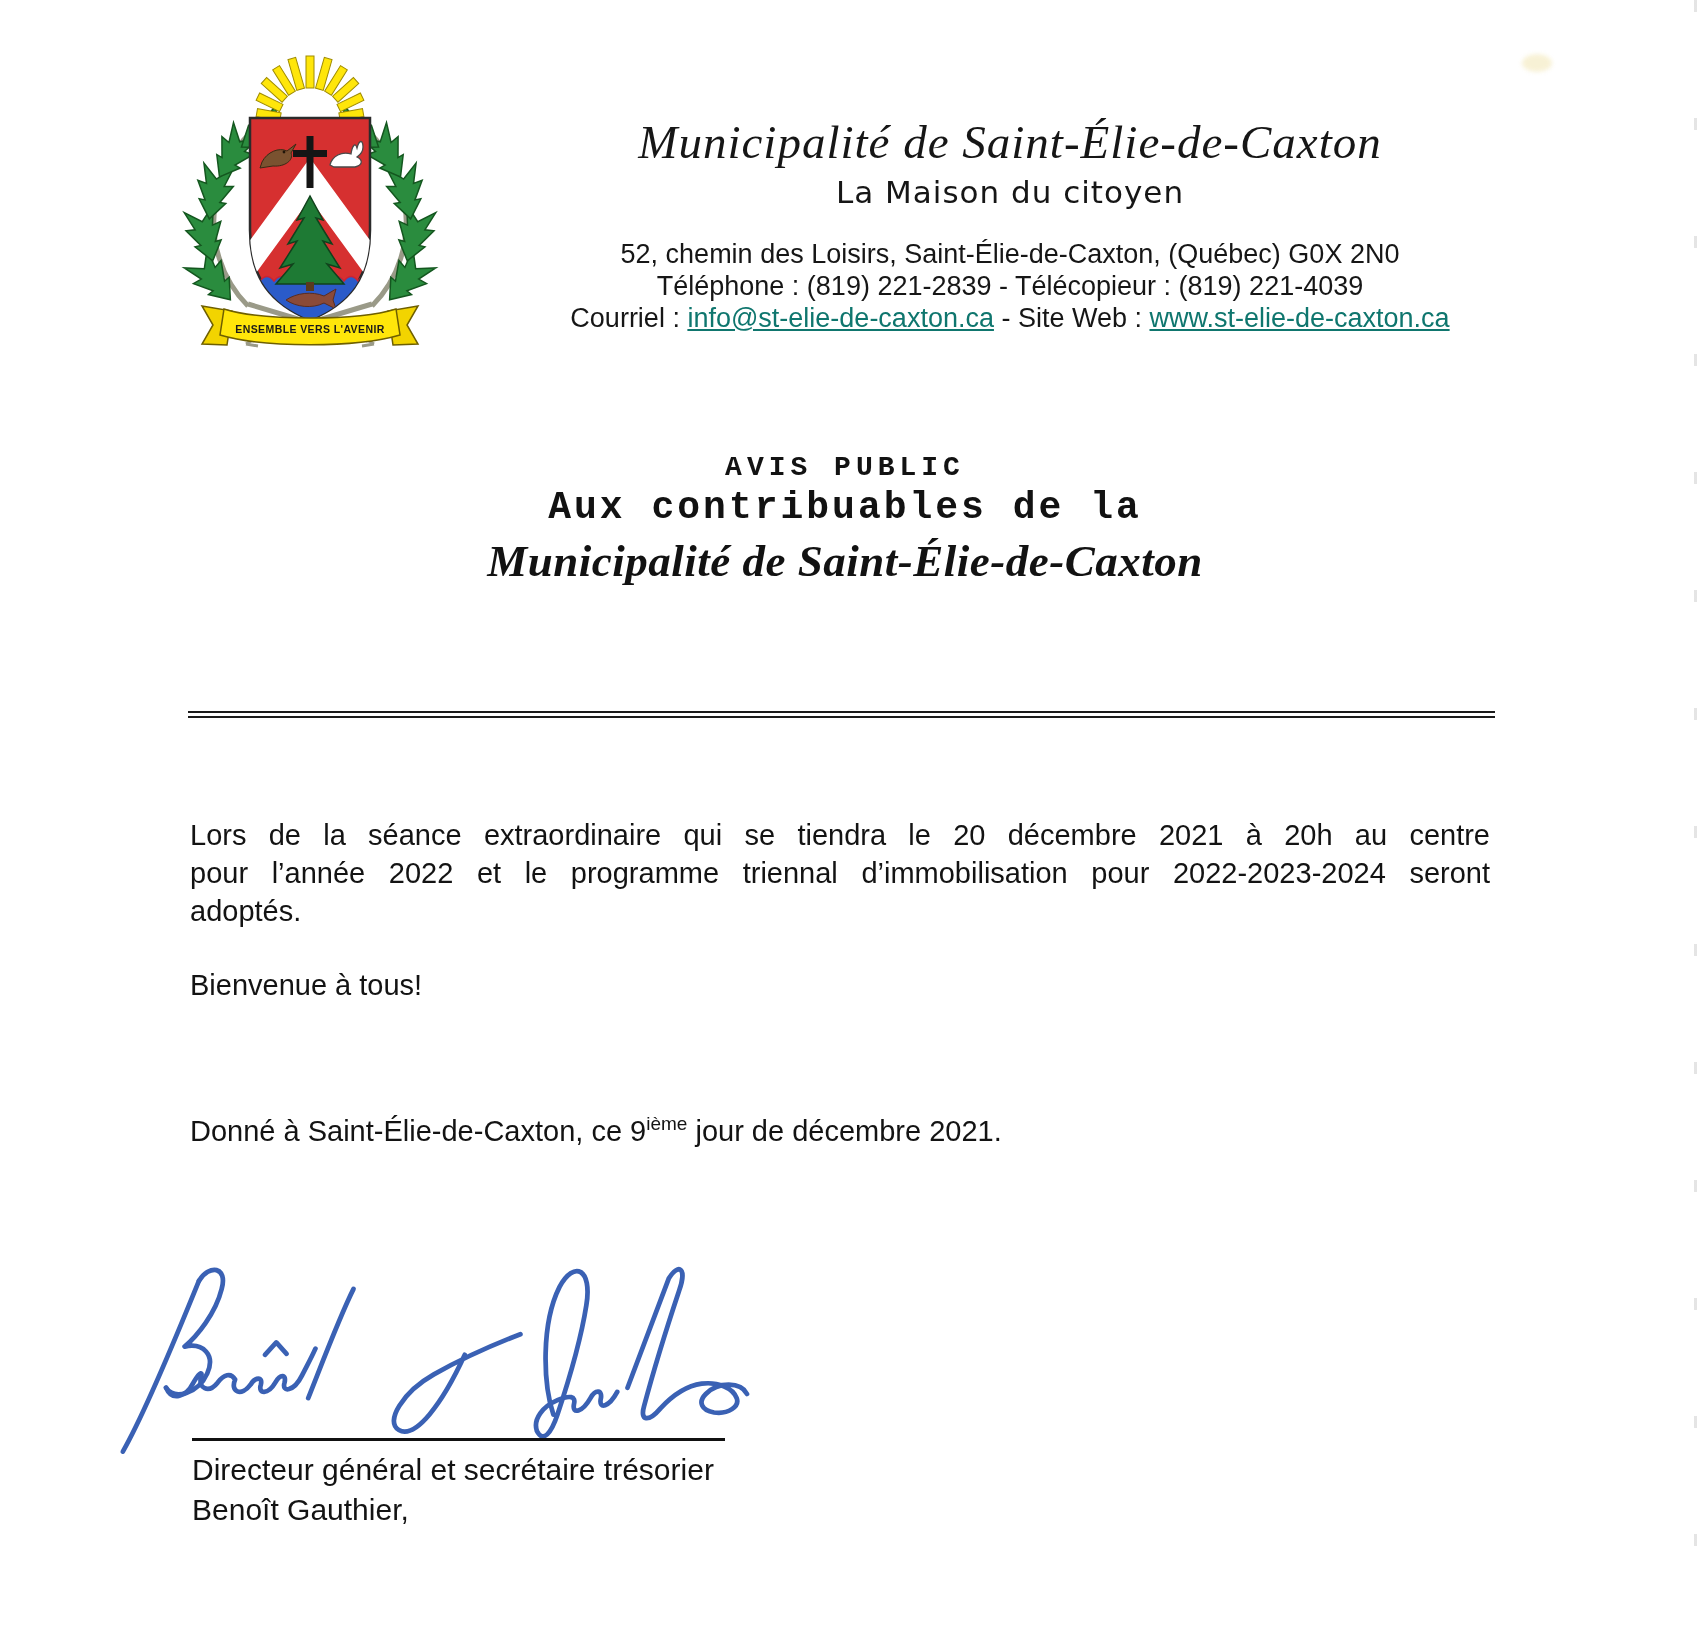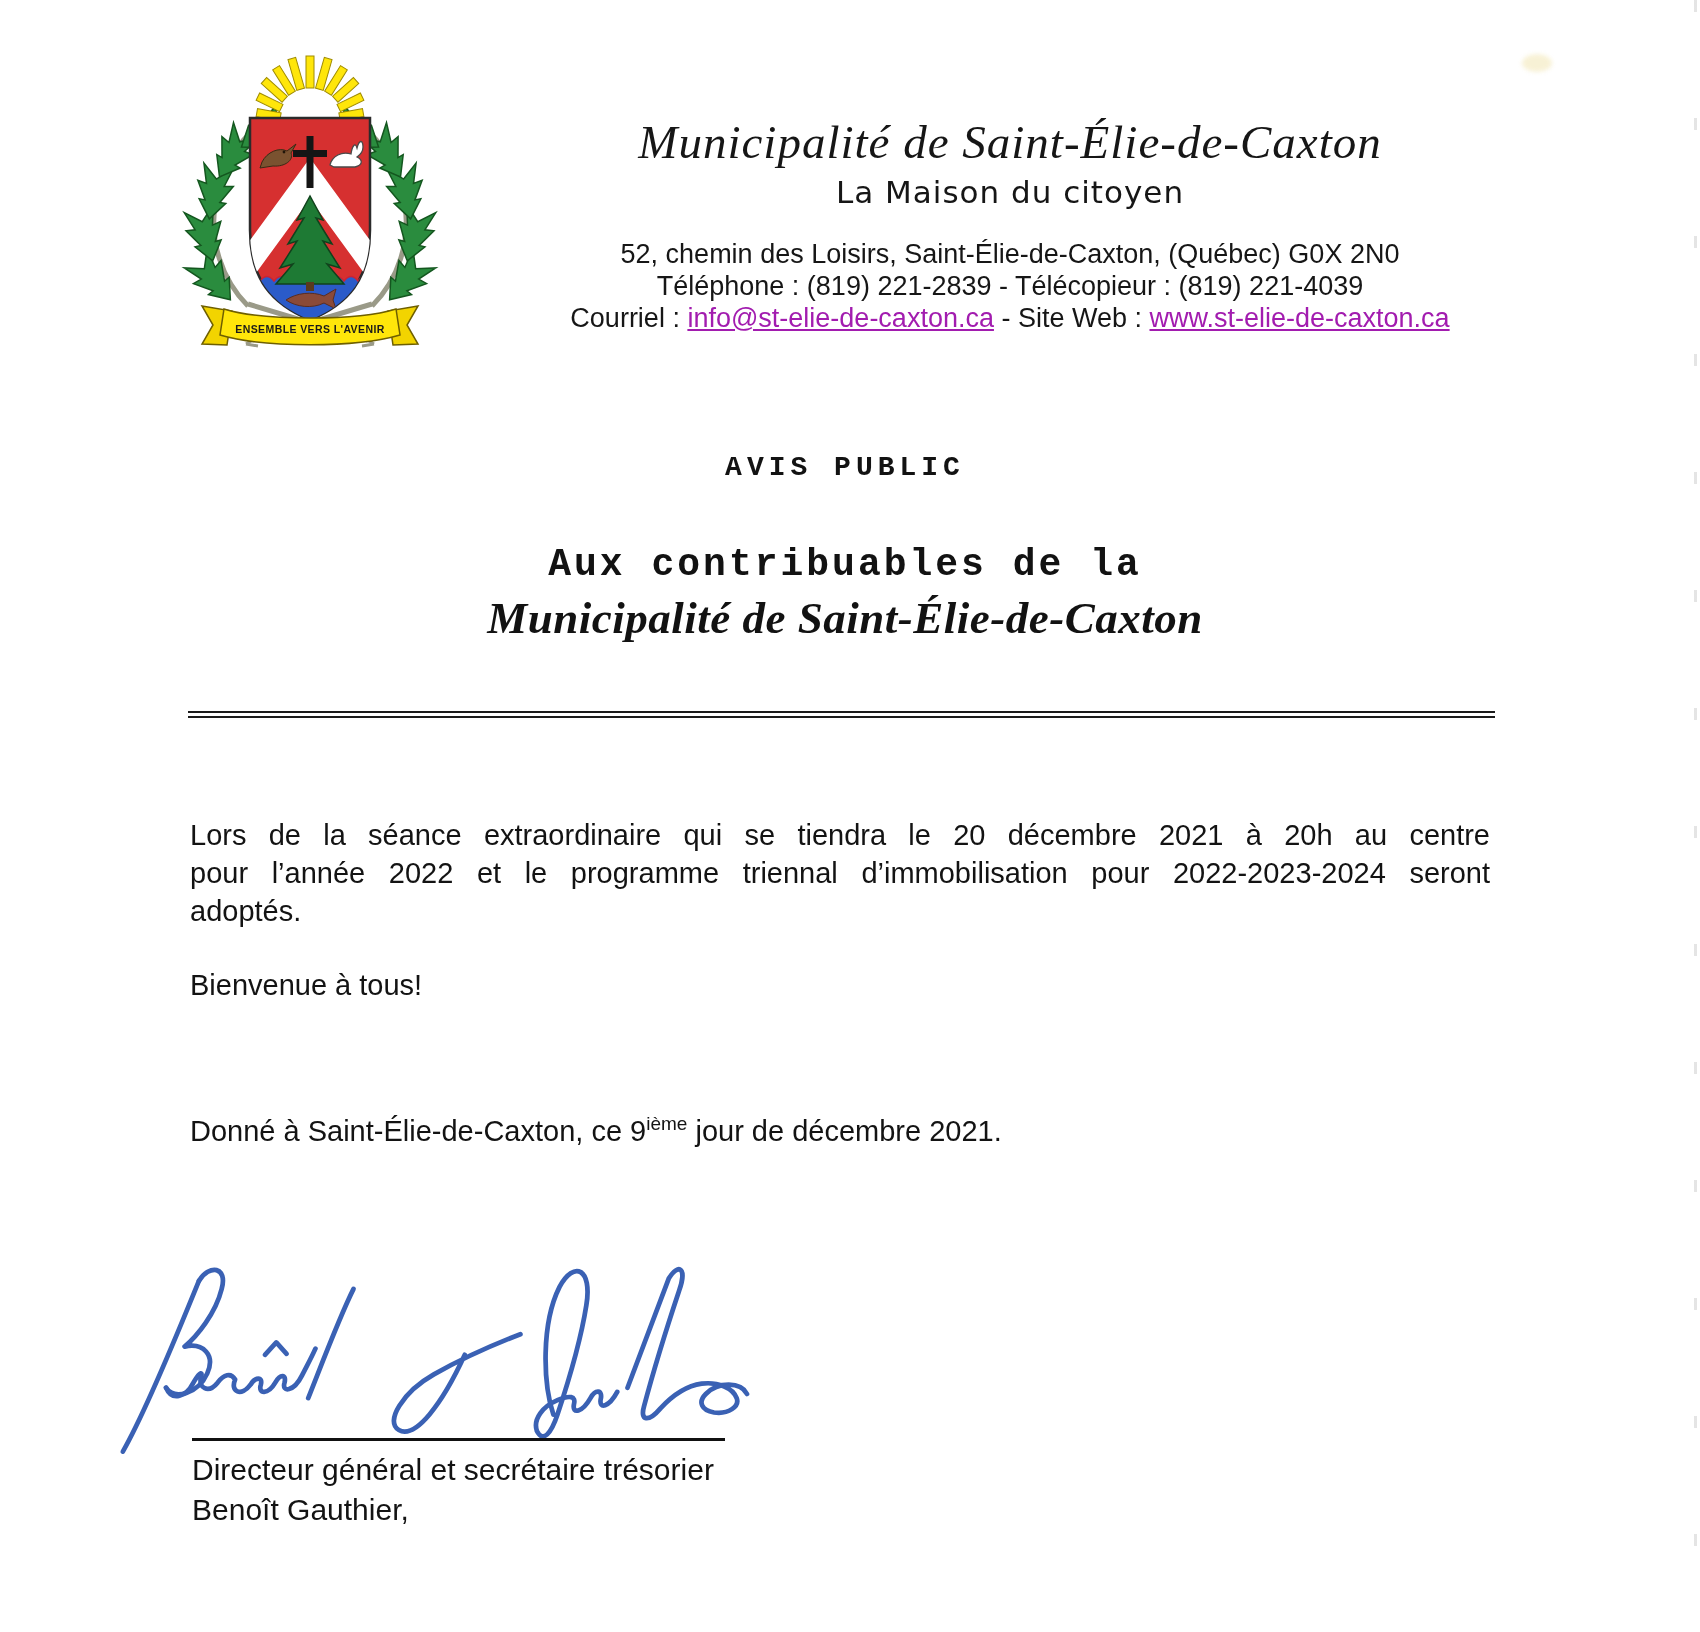--- a/index.html
+++ b/index.html
@@ -16,30 +16,30 @@
   .header-text{position:absolute;left:540px;top:114px;width:940px;text-align:center;}
   .muni-name{
     font-family:"Liberation Serif",serif;font-style:italic;
     font-size:47px;line-height:56px;color:#161616;letter-spacing:1px;
   }
   .maison{
     font-family:"DejaVu Sans",sans-serif;
     font-size:31px;line-height:44px;color:#161616;letter-spacing:1px;
   }
   .contact{margin-top:24px;font-size:27px;line-height:32px;color:#161616;text-align:center;}
-  .contact a{color:#a21caf;text-decoration:underline;}
+  .contact a{color:#0f766e;text-decoration:underline;}
   
   .title-block{position:absolute;left:185px;top:448px;width:1320px;text-align:center;color:#121212;}
   .t-avis{
     font-family:"Liberation Mono",monospace;font-weight:bold;
     font-size:28px;letter-spacing:5px;line-height:40px;
   }
   .t-aux{
     font-family:"Liberation Mono",monospace;font-weight:bold;
-    font-size:38px;letter-spacing:3px;line-height:40px;margin-top:57px;
+    font-size:38px;letter-spacing:3px;line-height:40px;
   }
   .t-muni{
     font-family:"Liberation Serif",serif;font-weight:bold;font-style:italic;
     font-size:45px;line-height:50px;margin-top:8px;letter-spacing:0.5px;
   }
   
   .divider{
     position:absolute;left:188px;top:711px;width:1307px;height:3px;
     border-top:2.5px solid #1b1b1b;border-bottom:2.5px solid #1b1b1b;
   }

